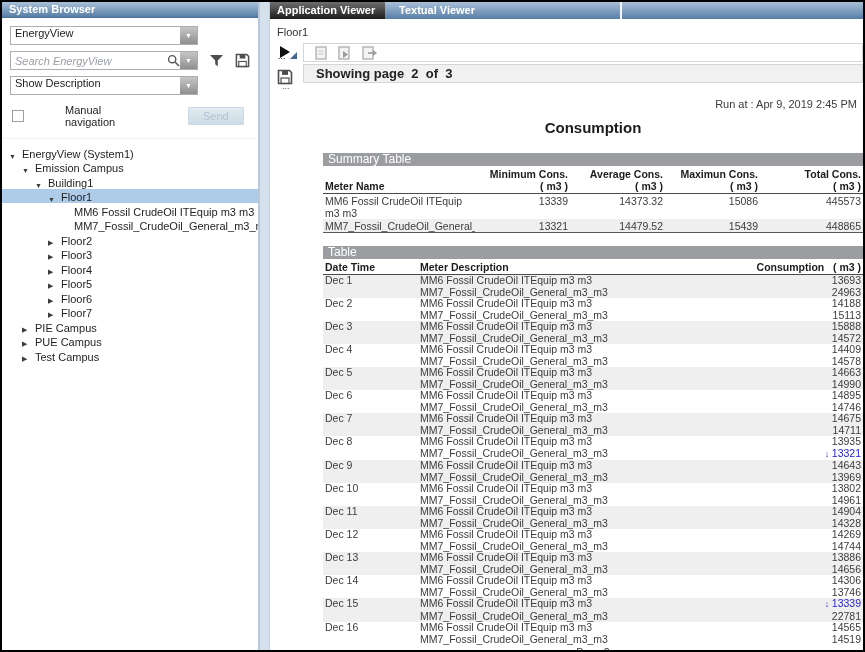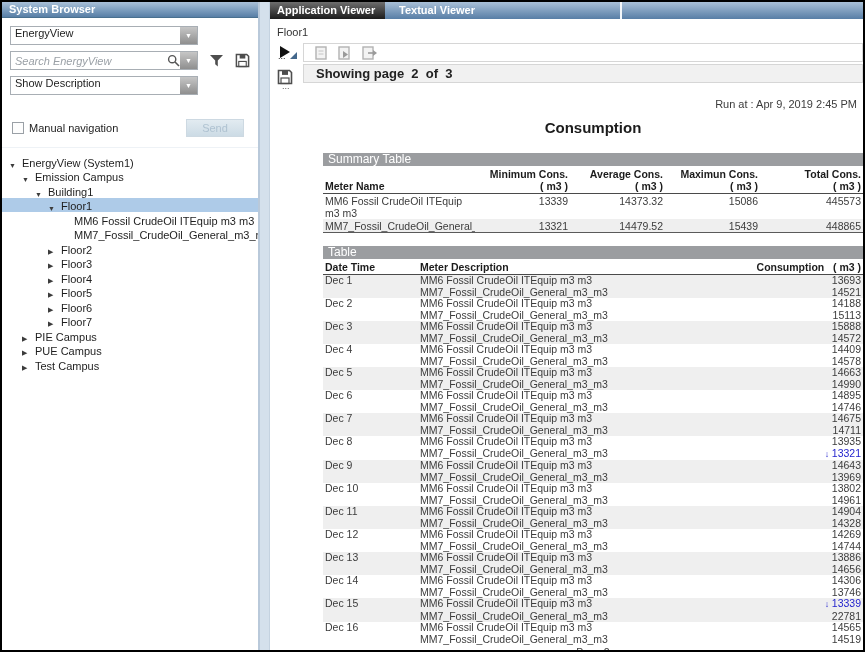--- a/index.html
+++ b/index.html
@@ -123,21 +123,21 @@
 
       <div class="ctl-row">
         <div class="select-box">
           <span class="val">Show Description</span>
           <span class="dd-btn">
               <span class="arr">▼</span>
             </span>
         </div>
       </div>
 
-      <div class="ctl-row" style="margin-top:24px;">
+      <div class="ctl-row" style="margin-top:9px;gap:36px;">
         <span class="checkbox"></span>
         <span class="chk-label">Manual navigation</span>
         <span class="send-btn">Send</span>
       </div>
     </div>
 
     <div class="tree">
         <div class="tree-row" style="padding-left: 7px;">
           <span class="tri">▼</span>
           <span class="tree-label">EnergyView (System1)</span>
@@ -330,21 +330,21 @@
                 </tr>
               </thead>
               <tbody>
                   <tr class="shaded">
                     <td class="left date" rowspan="2">Dec 1</td>
                     <td class="left">MM6 Fossil CrudeOil ITEquip m3 m3</td>
                     <td class="num">13693</td>
                   </tr>
                   <tr class="shaded">
                     <td class="left">MM7_Fossil_CrudeOil_General_m3_m3</td>
-                    <td class="num">14521</td>
+                    <td class="num">24963</td>
                   </tr>
                   <tr class="">
                     <td class="left date" rowspan="2">Dec 2</td>
                     <td class="left">MM6 Fossil CrudeOil ITEquip m3 m3</td>
                     <td class="num">14188</td>
                   </tr>
                   <tr class="">
                     <td class="left">MM7_Fossil_CrudeOil_General_m3_m3</td>
                     <td class="num">15113</td>
                   </tr>

